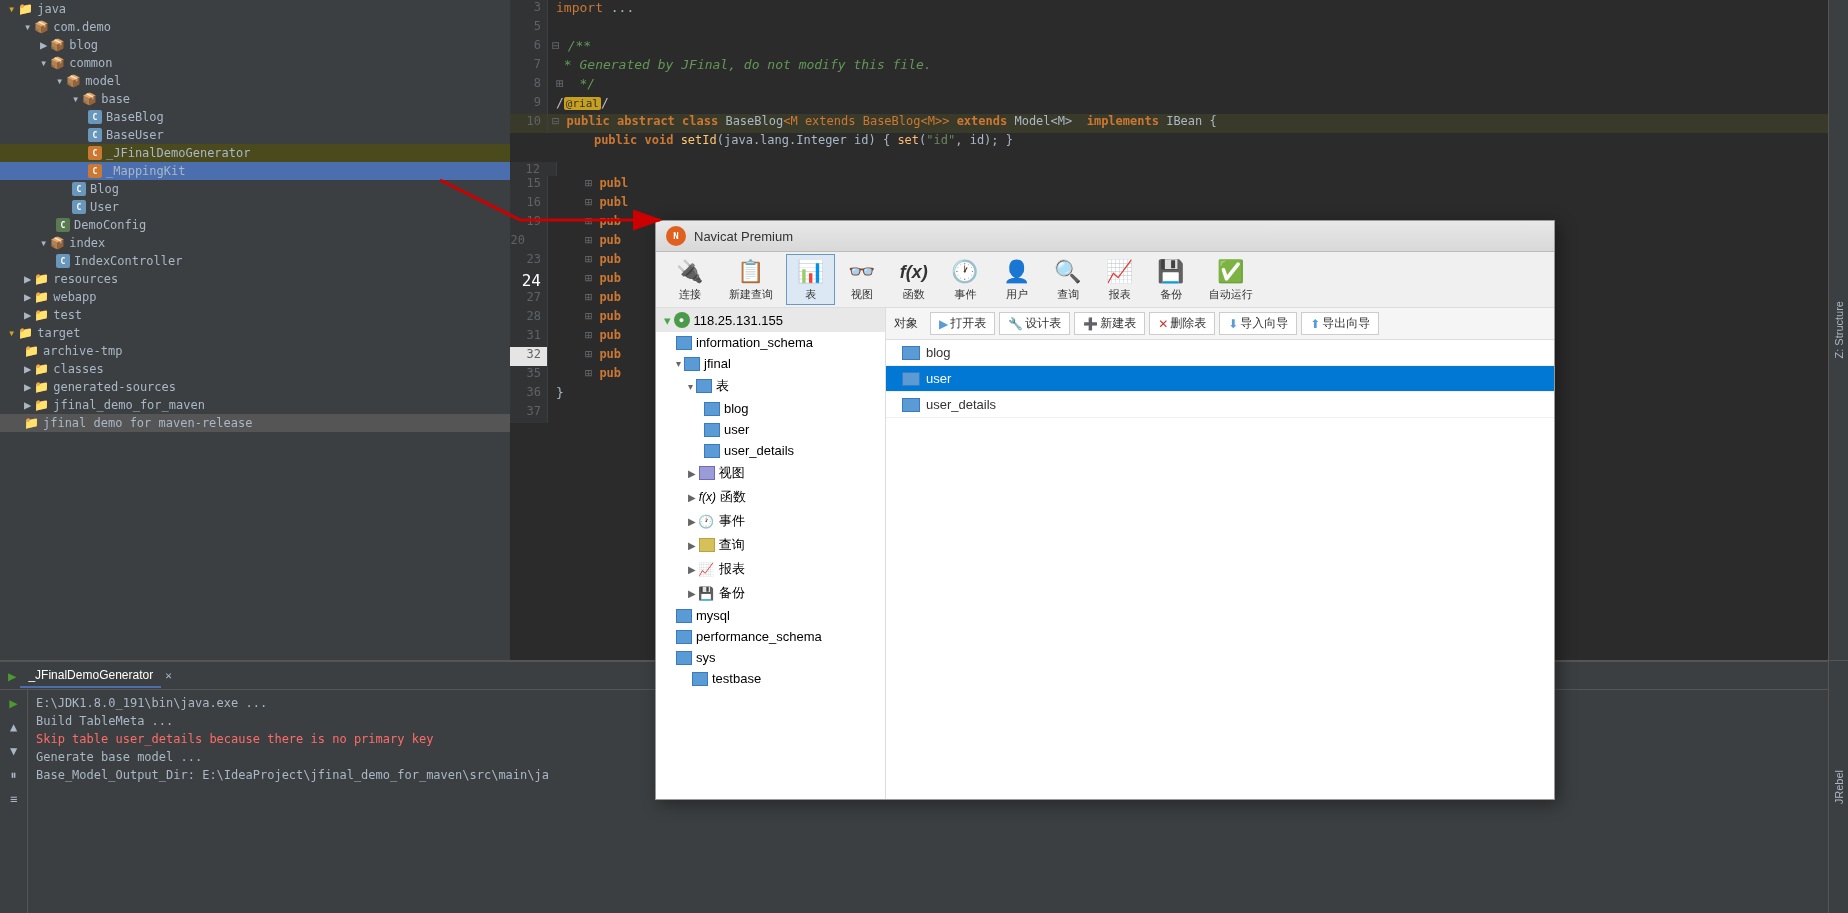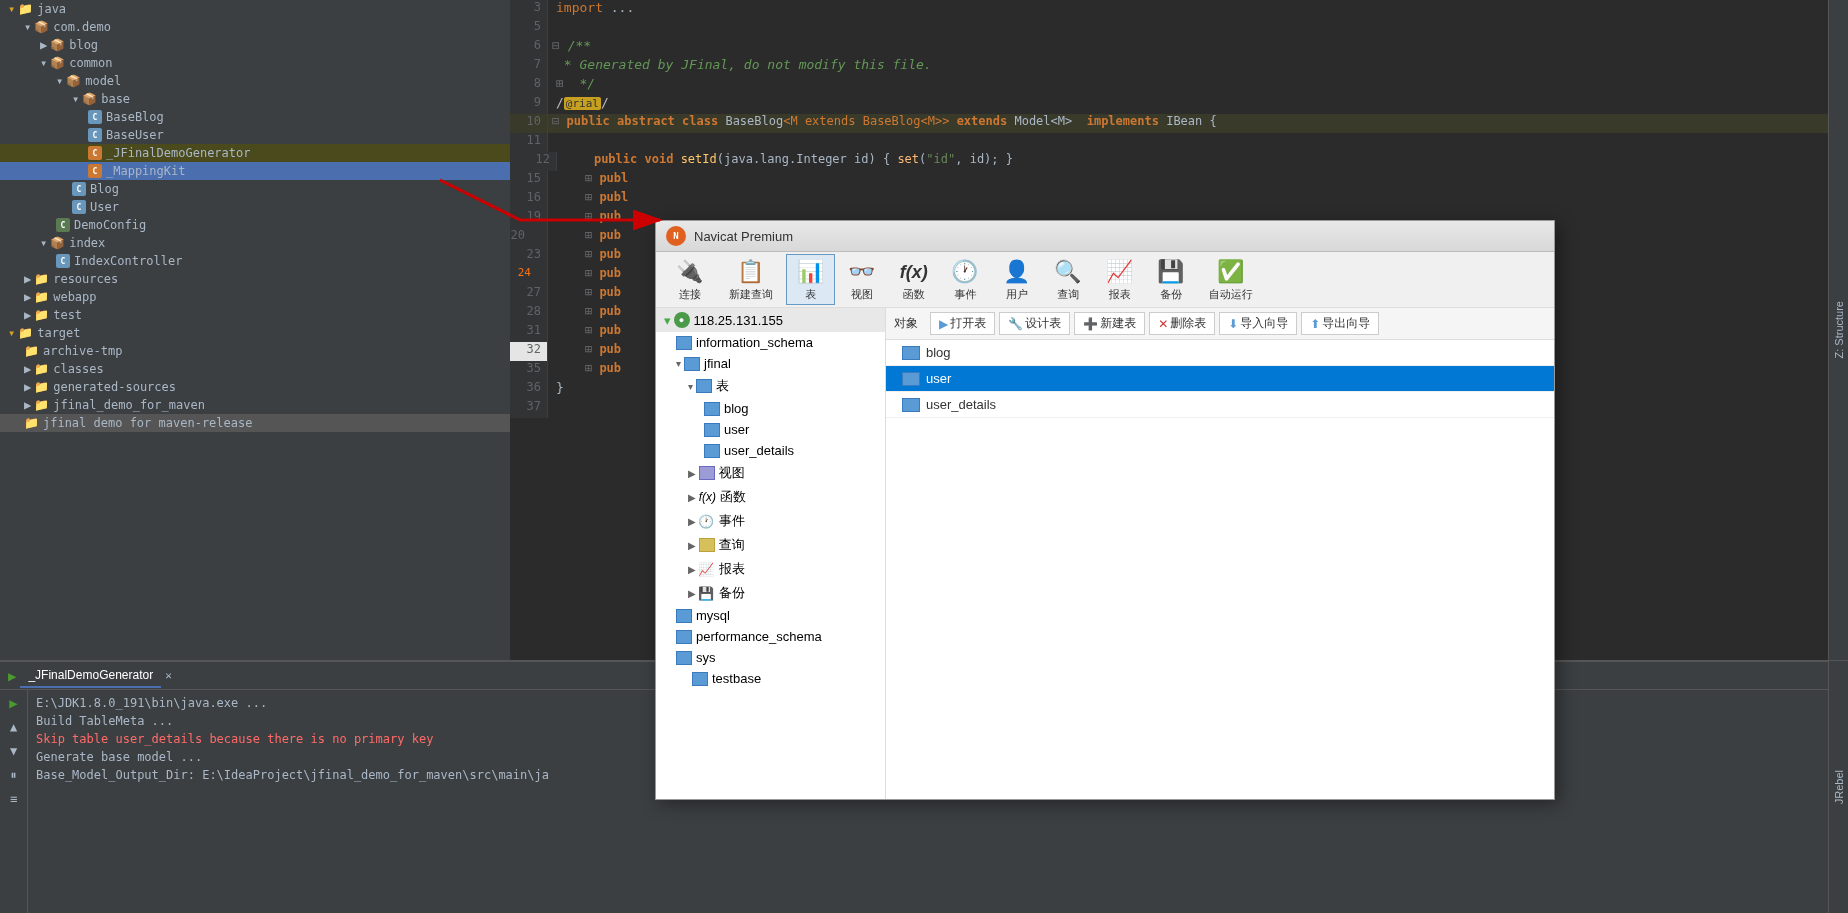--- a/index.html
+++ b/index.html
@@ -154,27 +154,23 @@
     <div style="display:flex;min-height:19px;">
       <div style="width:38px;text-align:right;padding-right:6px;color:#606366;background:#313335;font-size:12px;flex-shrink:0;border-right:1px solid #3c3f41;">9</div>
       <div style="padding-left:8px;white-space:pre;"><span style="color:#bbb;">/</span><span style="background:#c8a020;color:#333;border-radius:2px;padding:0 2px;font-size:11px;">@rial</span><span style="color:#bbb;">/</span></div>
     </div>
 
     <div style="display:flex;min-height:19px;background:#3a3a2a;">
       <div style="width:38px;text-align:right;padding-right:6px;color:#606366;background:#3a3a2a;font-size:12px;flex-shrink:0;border-right:1px solid #3c3f41;">10</div>
       <div style="padding-left:4px;white-space:pre;font-size:12px;"><span style="color:#606366;">⊟</span> <span style="color:#cc7832;font-weight:bold;">public abstract class</span> <span style="color:#a9b7c6;">BaseBlog</span><span style="color:#cc7832;">&lt;M extends BaseBlog&lt;M&gt;&gt;</span> <span style="color:#cc7832;font-weight:bold;">extends</span> <span style="color:#a9b7c6;">Model&lt;M&gt;</span>  <span style="color:#cc7832;font-weight:bold;">implements</span> <span style="color:#a9b7c6;">IBean</span> {</div>
     </div>
 
-    <div style="display:flex;min-height:19px;">
-      <div style="width:38px;text-align:right;padding-right:6px;color:#606366;background:#313335;font-size:12px;flex-shrink:0;border-right:1px solid #3c3f41;">11</div>
-      <div style="padding-left:8px;"> </div>
-    </div>
-
-    <div style="display:flex;min-height:19px;">
-      <div style="width:47px;text-align:right;padding-right:6px;color:#606366;background:#313335;font-size:12px;flex-shrink:0;border-right:1px solid #3c3f41;">12</div>
+
+    <div style="display:flex;min-height:19px;">
+      <div style="width:47px;text-align:right;padding-right:16px;color:#606366;background:#313335;font-size:12px;flex-shrink:0;border-right:1px solid #3c3f41;margin-top:29px;">12</div>
       <div style="padding-left:8px;white-space:pre;font-size:12px;">    <span style="color:#cc7832;font-weight:bold;">public void</span> <span style="color:#ffc66d;">setId</span>(<span style="color:#a9b7c6;">java.lang.Integer</span> id) { <span style="color:#fdba74;">set</span>(<span style="color:#6a8759;">"id"</span>, id); }</div>
     </div>
 
     <div style="display:flex;min-height:19px;">
       <div style="width:38px;text-align:right;padding-right:6px;color:#606366;background:#313335;font-size:12px;flex-shrink:0;border-right:1px solid #3c3f41;">15</div>
       <div style="padding-left:8px;white-space:pre;font-size:12px;">    <span style="color:#606366;">⊞</span> <span style="color:#cc7832;font-weight:bold;">publ</span></div>
     </div>
     <div style="display:flex;min-height:19px;">
       <div style="width:38px;text-align:right;padding-right:6px;color:#606366;background:#313335;font-size:12px;flex-shrink:0;border-right:1px solid #3c3f41;">16</div>
       <div style="padding-left:8px;white-space:pre;font-size:12px;">    <span style="color:#606366;">⊞</span> <span style="color:#cc7832;font-weight:bold;">publ</span></div>
@@ -185,21 +181,21 @@
     </div>
     <div style="display:flex;min-height:19px;">
       <div style="width:38px;text-align:right;padding-right:22px;color:#606366;background:#313335;font-size:12px;flex-shrink:0;border-right:1px solid #3c3f41;">20</div>
       <div style="padding-left:8px;white-space:pre;font-size:12px;">    <span style="color:#606366;">⊞</span> <span style="color:#cc7832;font-weight:bold;">pub</span></div>
     </div>
     <div style="display:flex;min-height:19px;">
       <div style="width:38px;text-align:right;padding-right:6px;color:#606366;background:#313335;font-size:12px;flex-shrink:0;border-right:1px solid #3c3f41;">23</div>
       <div style="padding-left:8px;white-space:pre;font-size:12px;">    <span style="color:#606366;">⊞</span> <span style="color:#cc7832;font-weight:bold;">pub</span></div>
     </div>
     <div style="display:flex;min-height:19px;">
-      <div style="width:38px;text-align:right;padding-right:16px;color:#f97316;background:#313335;font-size:11px;flex-shrink:0;border-right:1px solid #3c3f41;">24</div>
+      <div style="width:38px;text-align:right;padding-right:6px;color:#ffffff;background:#313335;font-size:16px;flex-shrink:0;border-right:1px solid #3c3f41;">24</div>
       <div style="padding-left:8px;white-space:pre;font-size:12px;">    <span style="color:#606366;">⊞</span> <span style="color:#cc7832;font-weight:bold;">pub</span></div>
     </div>
     <div style="display:flex;min-height:19px;">
       <div style="width:38px;text-align:right;padding-right:6px;color:#606366;background:#313335;font-size:12px;flex-shrink:0;border-right:1px solid #3c3f41;">27</div>
       <div style="padding-left:8px;white-space:pre;font-size:12px;">    <span style="color:#606366;">⊞</span> <span style="color:#cc7832;font-weight:bold;">pub</span></div>
     </div>
     <div style="display:flex;min-height:19px;">
       <div style="width:38px;text-align:right;padding-right:6px;color:#606366;background:#313335;font-size:12px;flex-shrink:0;border-right:1px solid #3c3f41;">28</div>
       <div style="padding-left:8px;white-space:pre;font-size:12px;">    <span style="color:#606366;">⊞</span> <span style="color:#cc7832;font-weight:bold;">pub</span></div>
     </div>

